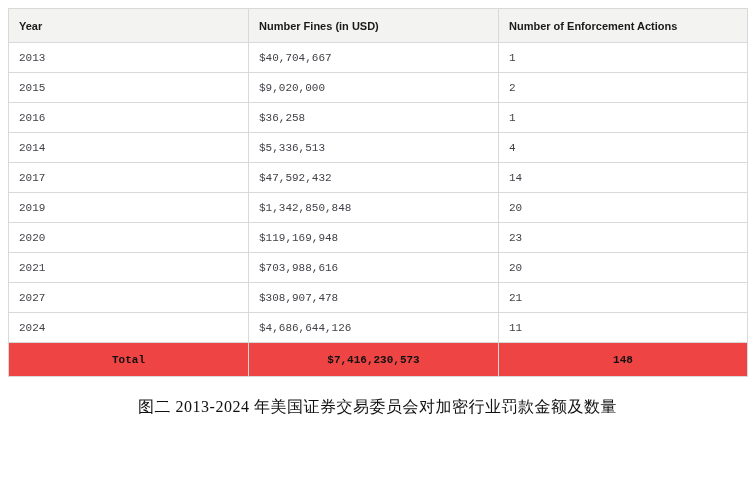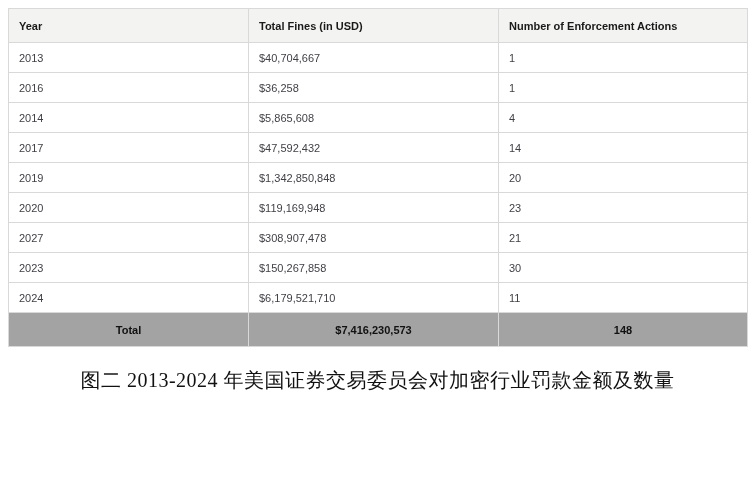--- a/index.html
+++ b/index.html
@@ -45,100 +45,106 @@
   table.fines-table thead th {
     background: #f3f3f1;
     color: #1a1a1a;
     font-weight: bold;
     font-size: 11px;
     padding-top: 9px;
     padding-bottom: 9px;
   }
   table.fines-table tbody td {
     background: #ffffff;
+    font-family: Liberation Mono, monospace;
   }
   table.fines-table tbody tr.total-row td {
     font-weight: bold;
     color: #111111;
     text-align: center;
     padding-top: 9px;
     padding-bottom: 9px;
-    background: #a3a3a3;
+    background: #ef4444;
   }
   .caption {
     margin-top: 20px;
     text-align: center;
     font-family: "Liberation Serif", serif;
-    font-size: 20px;
+    font-size: 16px;
     color: #111111;
     letter-spacing: 0.5px;
   }
 </style>
 </head>
 <body>
 
 <div class="page">
 
   <table class="fines-table">
     <colgroup>
       <col class="c-year">
       <col class="c-fines">
       <col class="c-actions">
     </colgroup>
     <thead>
       <tr>
         <th>Year</th>
-        <th>Total Fines (in USD)</th>
+        <th>Number Fines (in USD)</th>
         <th>Number of Enforcement Actions</th>
       </tr>
     </thead>
     <tbody>
       <tr>
         <td>2013</td>
         <td>$40,704,667</td>
         <td>1</td>
       </tr>
       <tr>
+        <td>2015</td>
+        <td>$9,020,000</td>
+        <td>2</td>
+      </tr>
+      <tr>
         <td>2016</td>
         <td>$36,258</td>
         <td>1</td>
       </tr>
       <tr>
         <td>2014</td>
-        <td>$5,865,608</td>
+        <td>$5,336,513</td>
         <td>4</td>
       </tr>
       <tr>
         <td>2017</td>
         <td>$47,592,432</td>
         <td>14</td>
       </tr>
       <tr>
         <td>2019</td>
         <td>$1,342,850,848</td>
         <td>20</td>
       </tr>
       <tr>
         <td>2020</td>
         <td>$119,169,948</td>
         <td>23</td>
       </tr>
       <tr>
+        <td>2021</td>
+        <td>$703,988,616</td>
+        <td>20</td>
+      </tr>
+      <tr>
         <td>2027</td>
         <td>$308,907,478</td>
         <td>21</td>
       </tr>
       <tr>
-        <td>2023</td>
-        <td>$150,267,858</td>
-        <td>30</td>
-      </tr>
-      <tr>
         <td>2024</td>
-        <td>$6,179,521,710</td>
+        <td>$4,686,644,126</td>
         <td>11</td>
       </tr>
       <tr class="total-row">
         <td>Total</td>
         <td>$7,416,230,573</td>
         <td>148</td>
       </tr>
     </tbody>
   </table>
 

